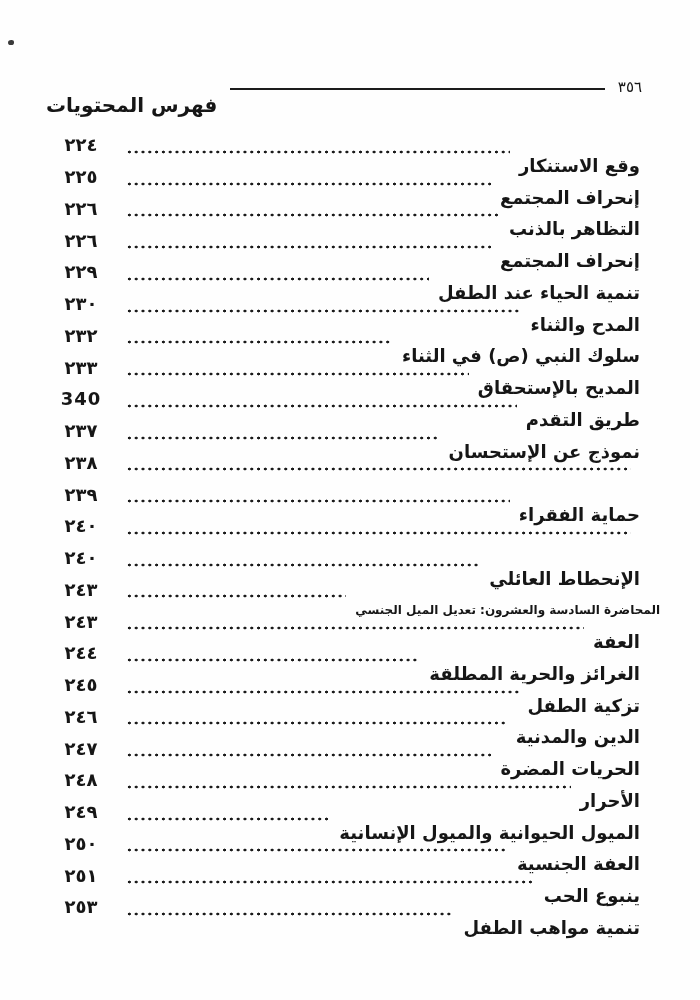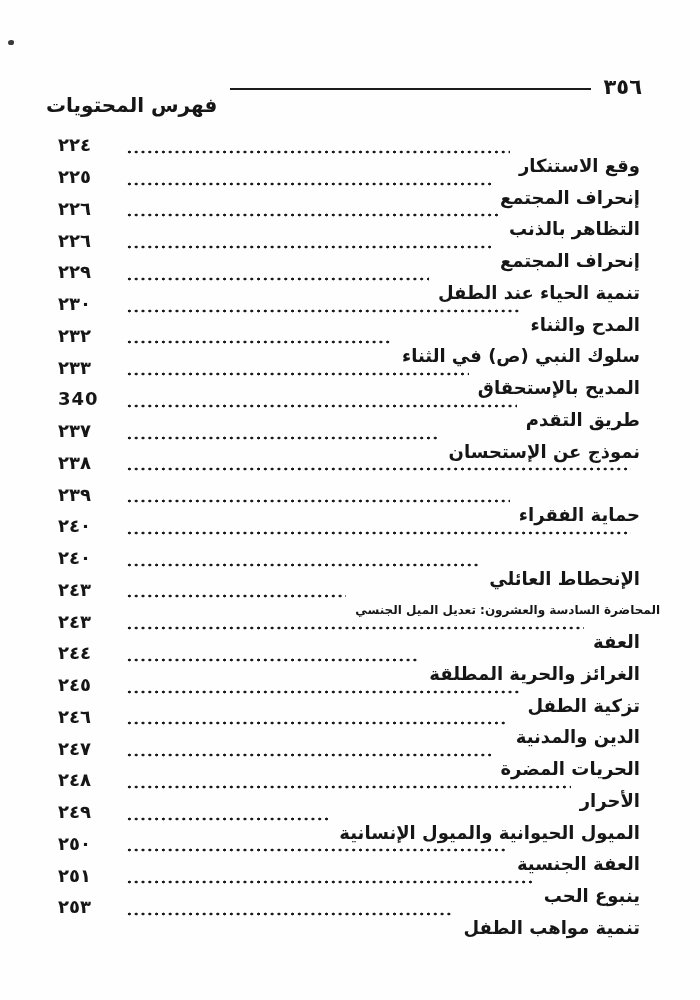--- a/index.html
+++ b/index.html
@@ -31,22 +31,22 @@
     position: absolute;
     top: 72px;
     left: 46px;
     right: 58px;
     height: 30px;
     display: flex;
     direction: rtl;
     align-items: center;
   }
   .pagenum {
-    font-size: 21px;
-    font-weight: bold;
+    font-size: 15px;
+    font-weight: normal;
     letter-spacing: 1px;
     white-space: nowrap;
   }
   .header-rule {
     flex: 1;
     height: 2.4px;
     background: #1c1c1c;
     margin: 0 13px;
     margin-top: 4px;
   }
@@ -91,21 +91,21 @@
     background-image: radial-gradient(circle, #1a1a1a 1.2px, transparent 1.7px);
     background-size: 6.8px 4px;
     background-repeat: repeat-x;
     background-position: 0 0;
     min-width: 8px;
   }
   .num {
     font-size: 18px;
     font-weight: bold;
     min-width: 46px;
-    text-align: left;
+    text-align: center;
     white-space: nowrap;
     letter-spacing: 1px;
   }
 </style>
 </head>
 <body>
 
 <div class="page">
 
   <span class="speck"></span>

